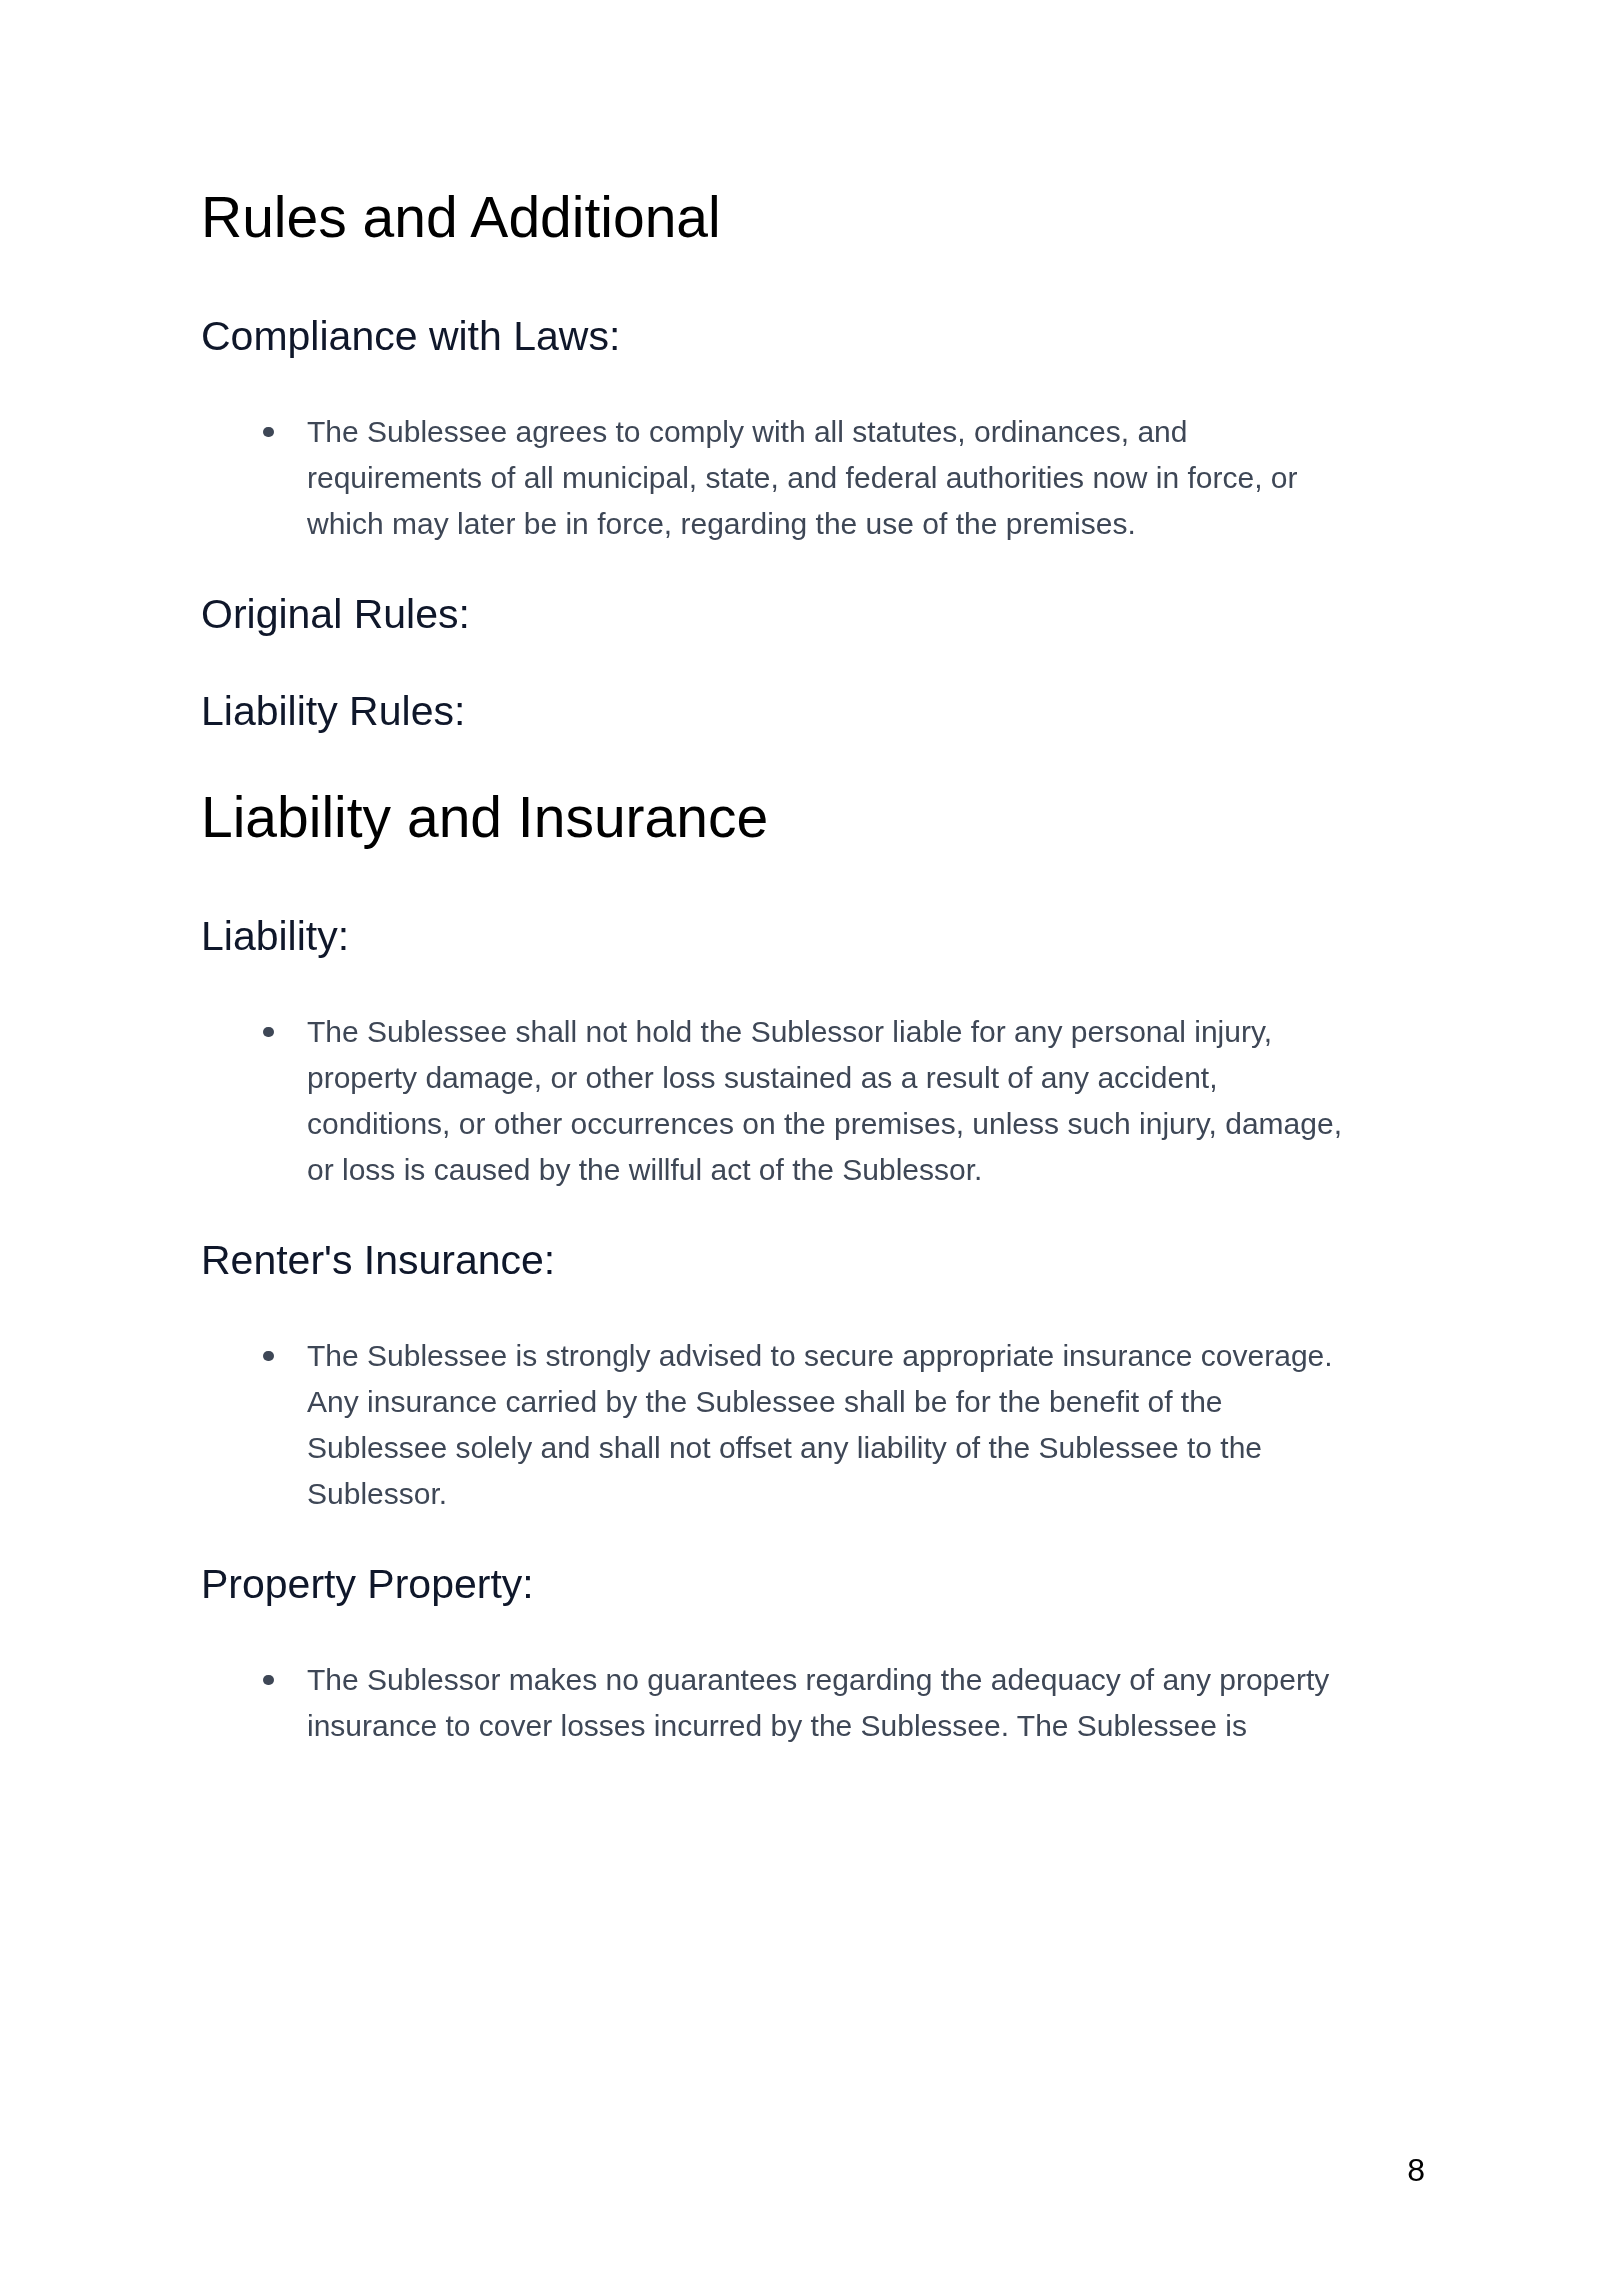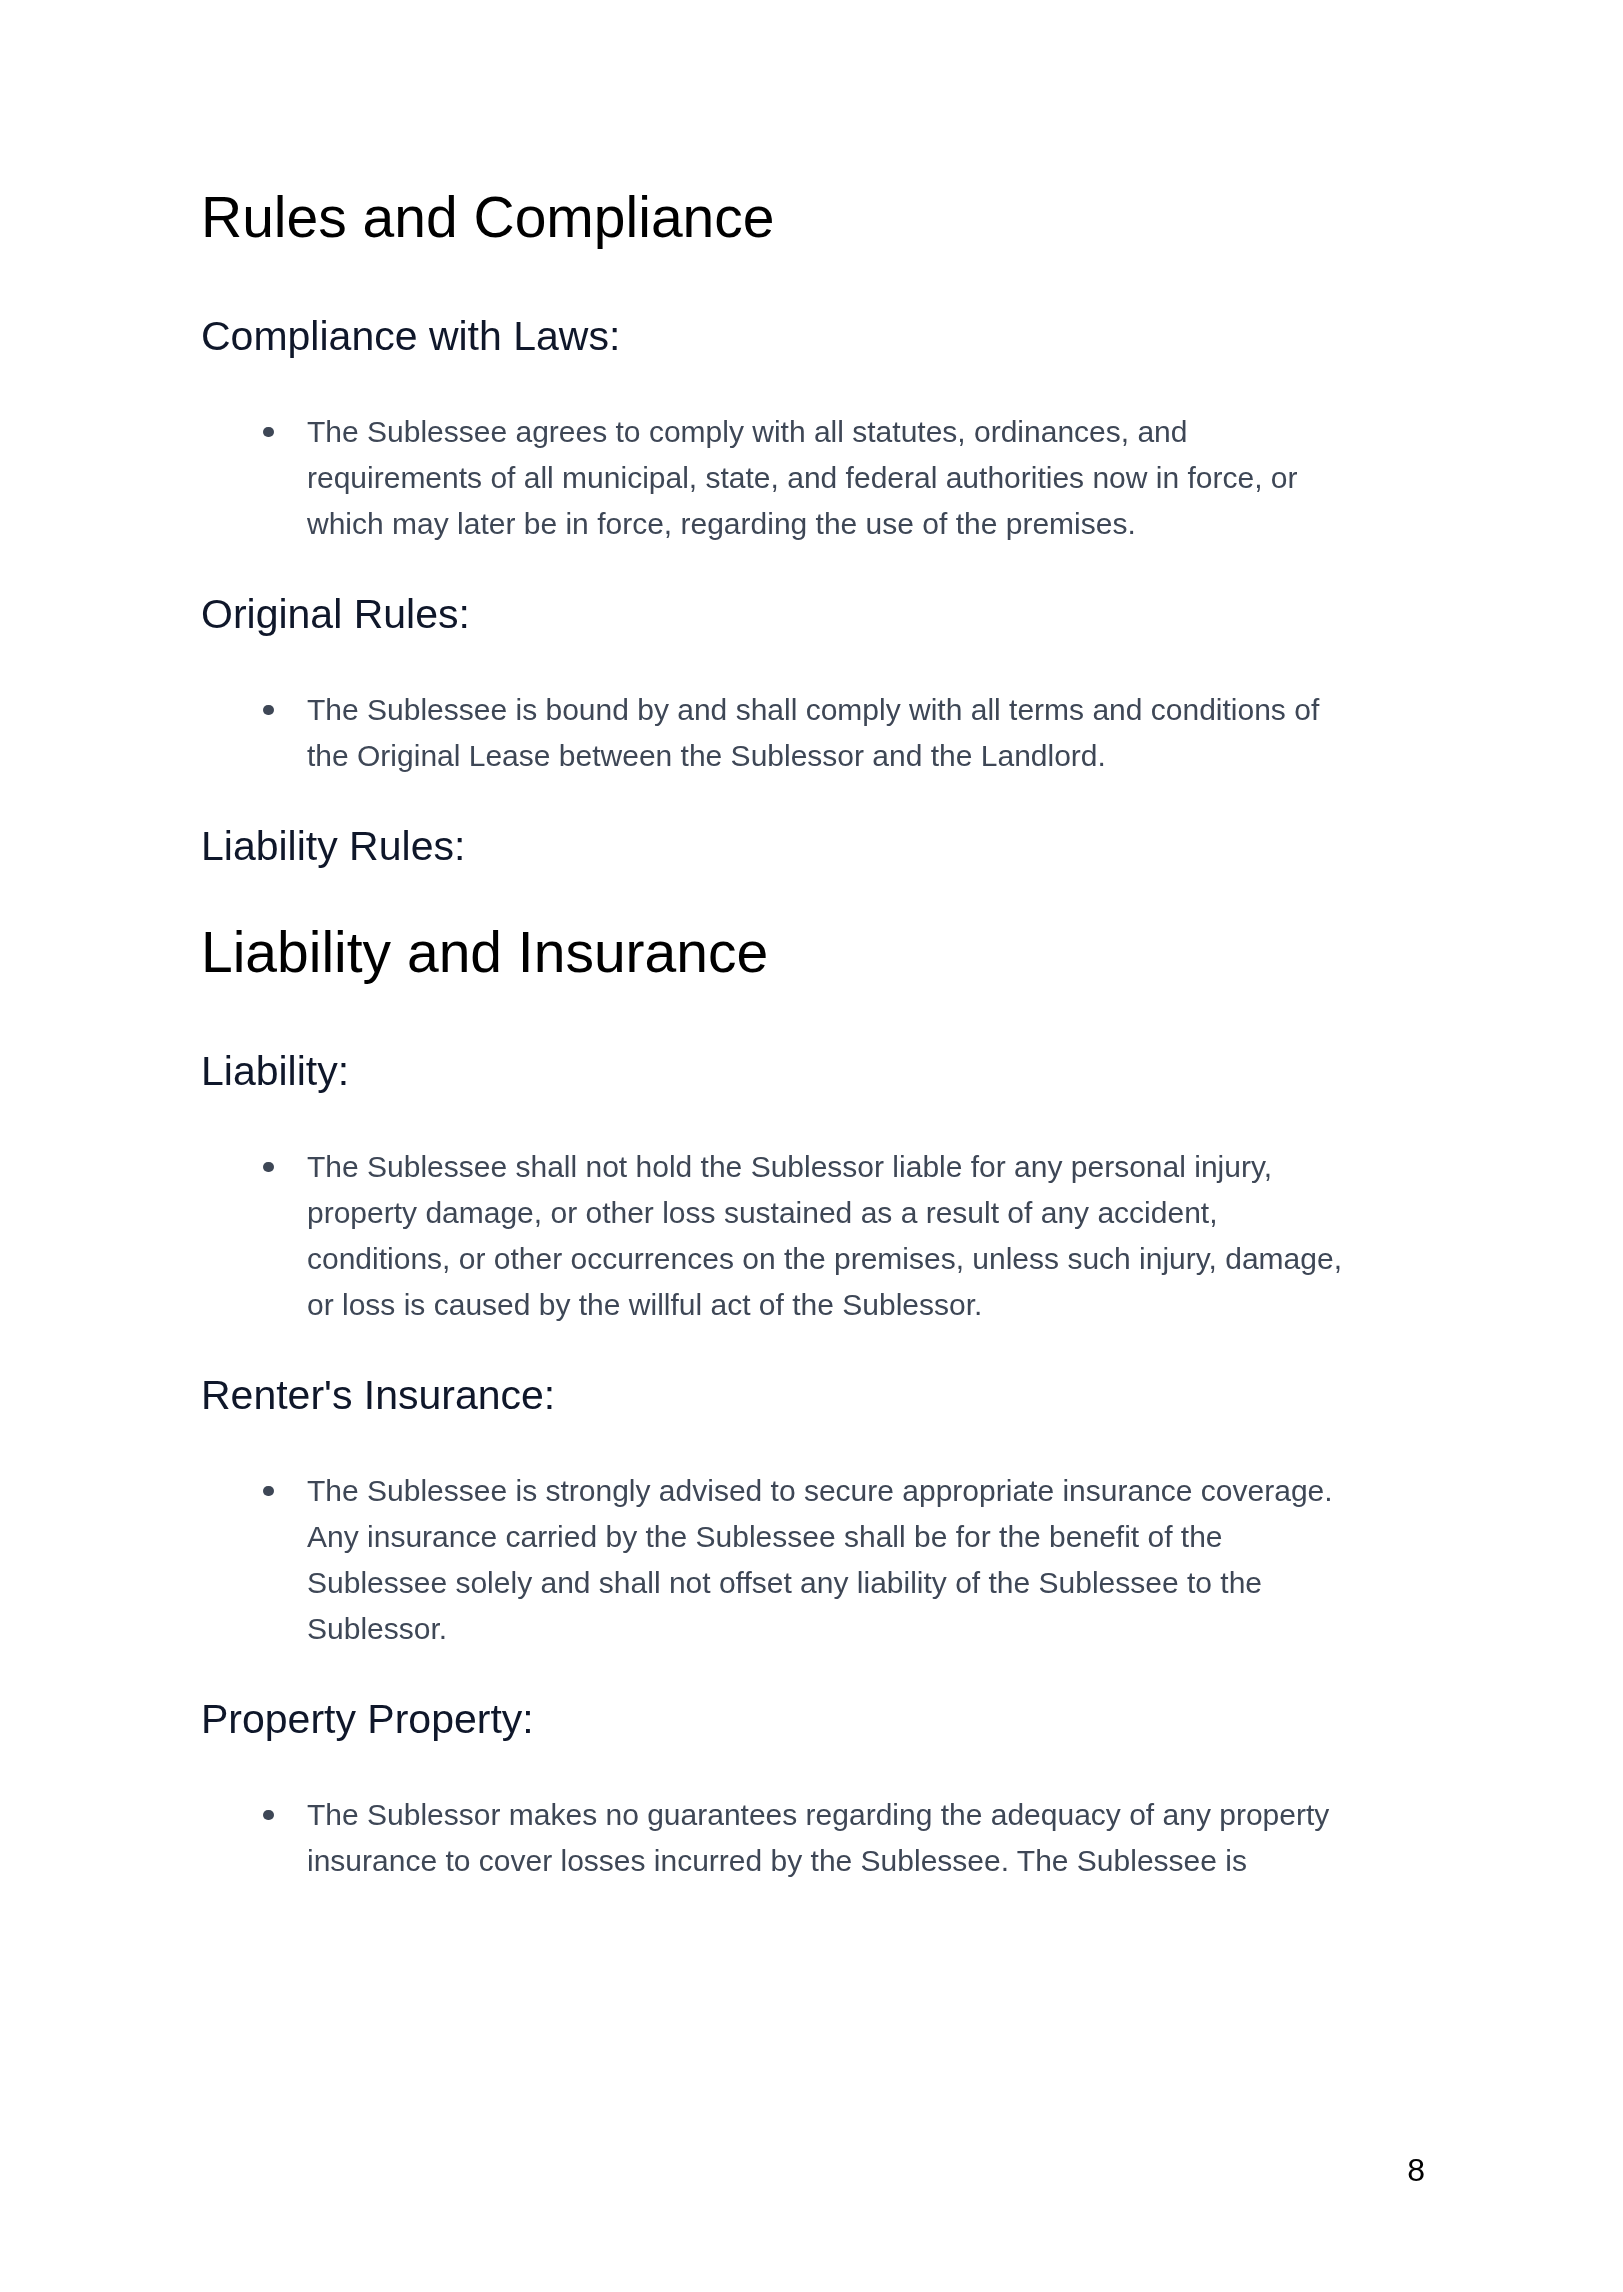--- a/index.html
+++ b/index.html
@@ -69,40 +69,33 @@
     line-height: 37px;
     color: #000000;
   }
 </style>
 </head>
 <body>
 
 <div class="page">
   <div class="content">
 
-    <h1 class="section-title">Rules and Compliance</h1>
+    <h1 class="section-title">Rules and Additional</h1>
 
     <h2 class="subsection-heading">Compliance with Laws:</h2>
     <ul class="bullet-list">
       <li>
         <span class="bullet-dot"></span>
         <span class="bullet-text">The Sublessee agrees to comply with all statutes, ordinances, and
 requirements of all municipal, state, and federal authorities now in force, or
 which may later be in force, regarding the use of the premises.</span>
       </li>
     </ul>
 
     <h2 class="subsection-heading">Original Rules:</h2>
-    <ul class="bullet-list">
-      <li>
-        <span class="bullet-dot"></span>
-        <span class="bullet-text">The Sublessee is bound by and shall comply with all terms and conditions of
-the Original Lease between the Sublessor and the Landlord.</span>
-      </li>
-    </ul>
 
     <h2 class="subsection-heading">Liability Rules:</h2>
 
     <h1 class="section-title spaced">Liability and Insurance</h1>
 
     <h2 class="subsection-heading">Liability:</h2>
     <ul class="bullet-list">
       <li>
         <span class="bullet-dot"></span>
         <span class="bullet-text">The Sublessee shall not hold the Sublessor liable for any personal injury,

